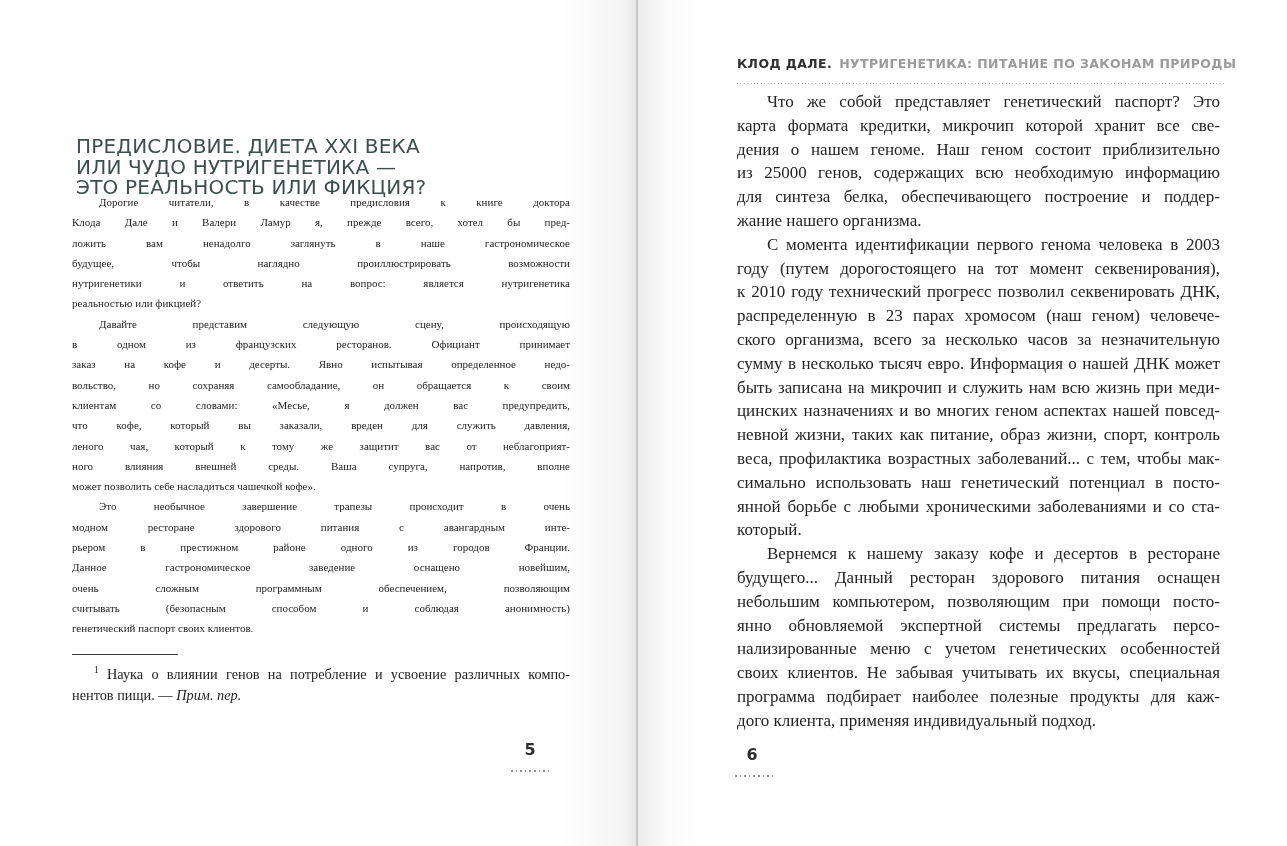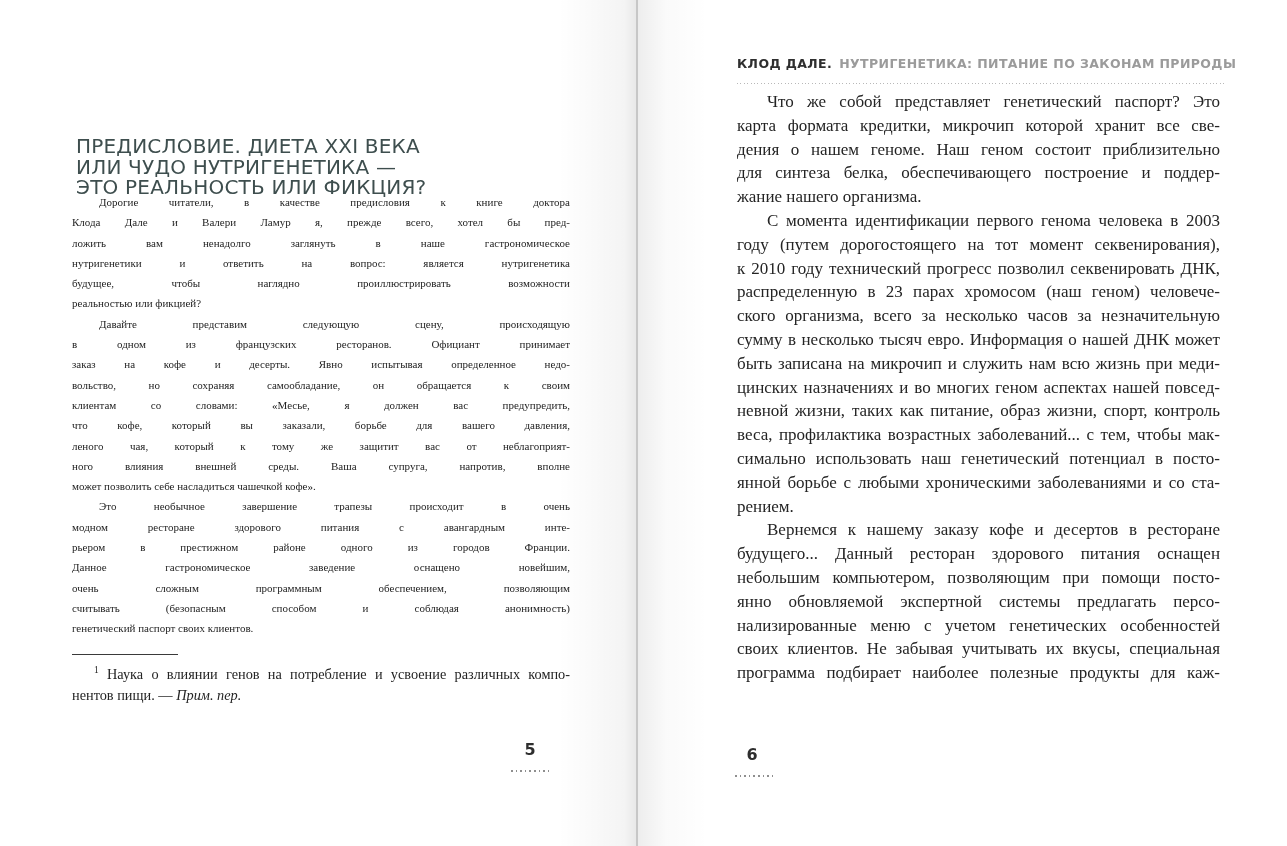--- a/index.html
+++ b/index.html
@@ -100,31 +100,31 @@
     <div>ПРЕДИСЛОВИЕ. ДИЕТА XXI ВЕКА</div>
     <div>ИЛИ ЧУДО НУТРИГЕНЕТИКА —</div>
     <div>ЭТО РЕАЛЬНОСТЬ ИЛИ ФИКЦИЯ?</div>
   </div>
 
   <div class="lp-body">
       <div class="para">
         <div class="pline first">Дорогие читатели, в качестве предисловия к книге доктора</div>
         <div class="pline">Клода Дале и Валери Ламур я, прежде всего, хотел бы пред-</div>
         <div class="pline">ложить вам ненадолго заглянуть в наше гастрономическое</div>
+        <div class="pline">будущее, чтобы наглядно проиллюстрировать возможности</div>
         <div class="pline">нутригенетики и ответить на вопрос: является нутригенетика</div>
-        <div class="pline">будущее, чтобы наглядно проиллюстрировать возможности</div>
         <div class="pline plast">реальностью или фикцией?</div>
       </div>
       <div class="para">
         <div class="pline first">Давайте представим следующую сцену, происходящую</div>
         <div class="pline">в одном из французских ресторанов. Официант принимает</div>
         <div class="pline">заказ на кофе и десерты. Явно испытывая определенное недо-</div>
         <div class="pline">вольство, но сохраняя самообладание, он обращается к своим</div>
         <div class="pline">клиентам со словами: «Месье, я должен вас предупредить,</div>
-        <div class="pline">что кофе, который вы заказали, борьбе для вашего давления,</div>
+        <div class="pline">что кофе, который вы заказали, вреден для служить давления,</div>
         <div class="pline">леного чая, который к тому же защитит вас от неблагоприят-</div>
         <div class="pline">ного влияния внешней среды. Ваша супруга, напротив, вполне</div>
         <div class="pline plast">может позволить себе насладиться чашечкой кофе».</div>
       </div>
       <div class="para">
         <div class="pline first">Это необычное завершение трапезы происходит в очень</div>
         <div class="pline">модном ресторане здорового питания с авангардным инте-</div>
         <div class="pline">рьером в престижном районе одного из городов Франции.</div>
         <div class="pline">Данное гастрономическое заведение оснащено новейшим,</div>
         <div class="pline">очень сложным программным обеспечением, позволяющим</div>
@@ -147,44 +147,46 @@
   <div class="rp-header">
     <span class="author">КЛОД ДАЛЕ.</span><span class="booktitle">НУТРИГЕНЕТИКА: ПИТАНИЕ ПО ЗАКОНАМ ПРИРОДЫ</span>
   </div>
   <div class="rp-header-rule"></div>
 
   <div class="rp-body">
       <div class="para">
         <div class="pline first">Что же собой представляет генетический паспорт? Это</div>
         <div class="pline">карта формата кредитки, микрочип которой хранит все све-</div>
         <div class="pline">дения о нашем геноме. Наш геном состоит приблизительно</div>
+        <div class="pline">из 25000 генов, содержащих всю необходимую информацию</div>
         <div class="pline">для синтеза белка, обеспечивающего построение и поддер-</div>
         <div class="pline plast">жание нашего организма.</div>
       </div>
       <div class="para">
         <div class="pline first">С момента идентификации первого генома человека в 2003</div>
         <div class="pline">году (путем дорогостоящего на тот момент секвенирования),</div>
         <div class="pline">к 2010 году технический прогресс позволил секвенировать ДНК,</div>
         <div class="pline">распределенную в 23 парах хромосом (наш геном) человече-</div>
         <div class="pline">ского организма, всего за несколько часов за незначительную</div>
         <div class="pline">сумму в несколько тысяч евро. Информация о нашей ДНК может</div>
         <div class="pline">быть записана на микрочип и служить нам всю жизнь при меди-</div>
         <div class="pline">цинских назначениях и во многих геном аспектах нашей повсед-</div>
         <div class="pline">невной жизни, таких как питание, образ жизни, спорт, контроль</div>
         <div class="pline">веса, профилактика возрастных заболеваний... с тем, чтобы мак-</div>
         <div class="pline">симально использовать наш генетический потенциал в посто-</div>
         <div class="pline">янной борьбе с любыми хроническими заболеваниями и со ста-</div>
-        <div class="pline plast">рением.</div>
+        <div class="pline plast">который.</div>
       </div>
       <div class="para">
         <div class="pline first">Вернемся к нашему заказу кофе и десертов в ресторане</div>
         <div class="pline">будущего... Данный ресторан здорового питания оснащен</div>
         <div class="pline">небольшим компьютером, позволяющим при помощи посто-</div>
         <div class="pline">янно обновляемой экспертной системы предлагать персо-</div>
         <div class="pline">нализированные меню с учетом генетических особенностей</div>
         <div class="pline">своих клиентов. Не забывая учитывать их вкусы, специальная</div>
         <div class="pline">программа подбирает наиболее полезные продукты для каж-</div>
+        <div class="pline plast">дого клиента, применяя индивидуальный подход.</div>
       </div>
     </div>
 
   <div class="pageno pn-right">6</div>
   <div class="pn-dots pn-dots-right"></div>
 </div>
 
 </body></html>

